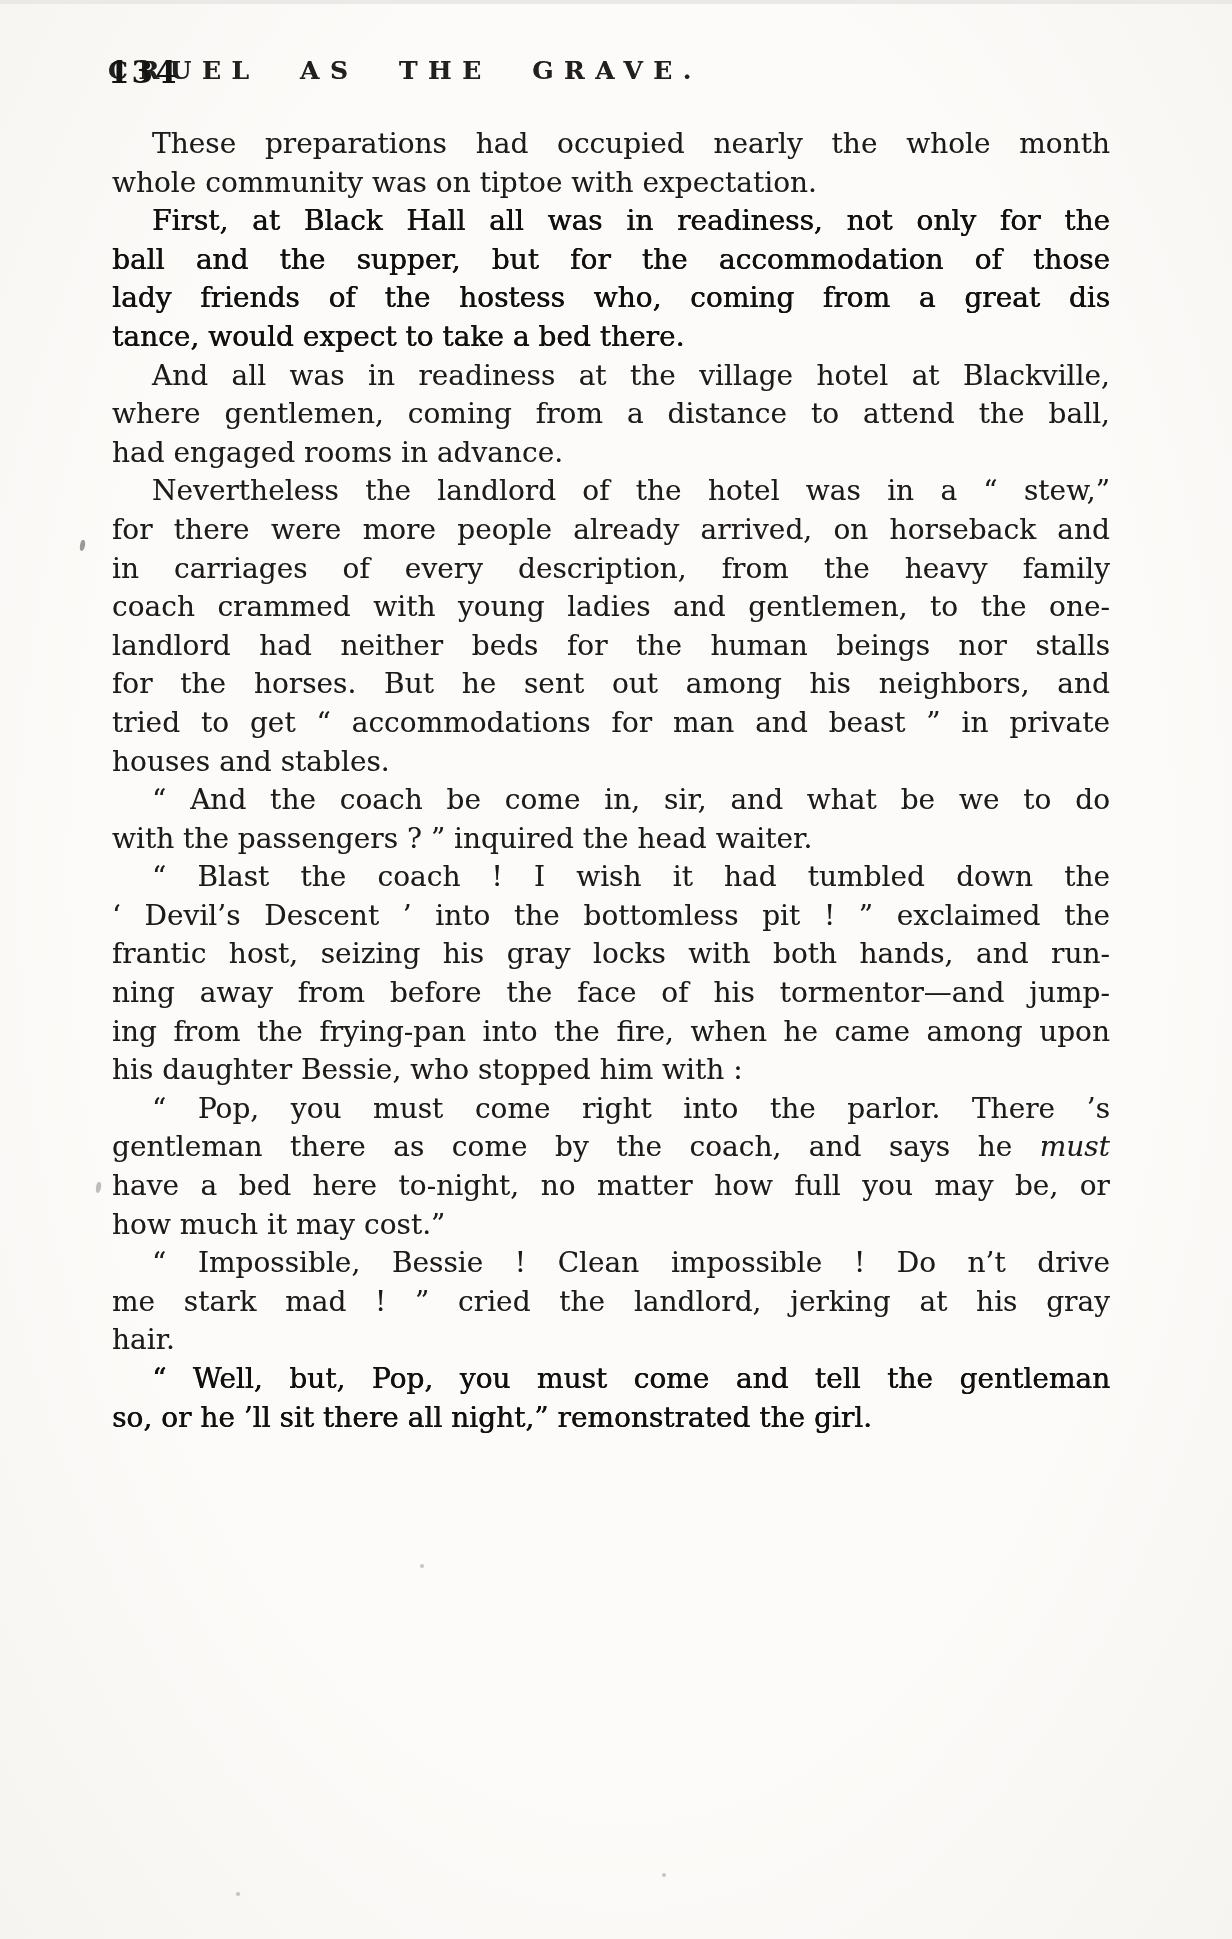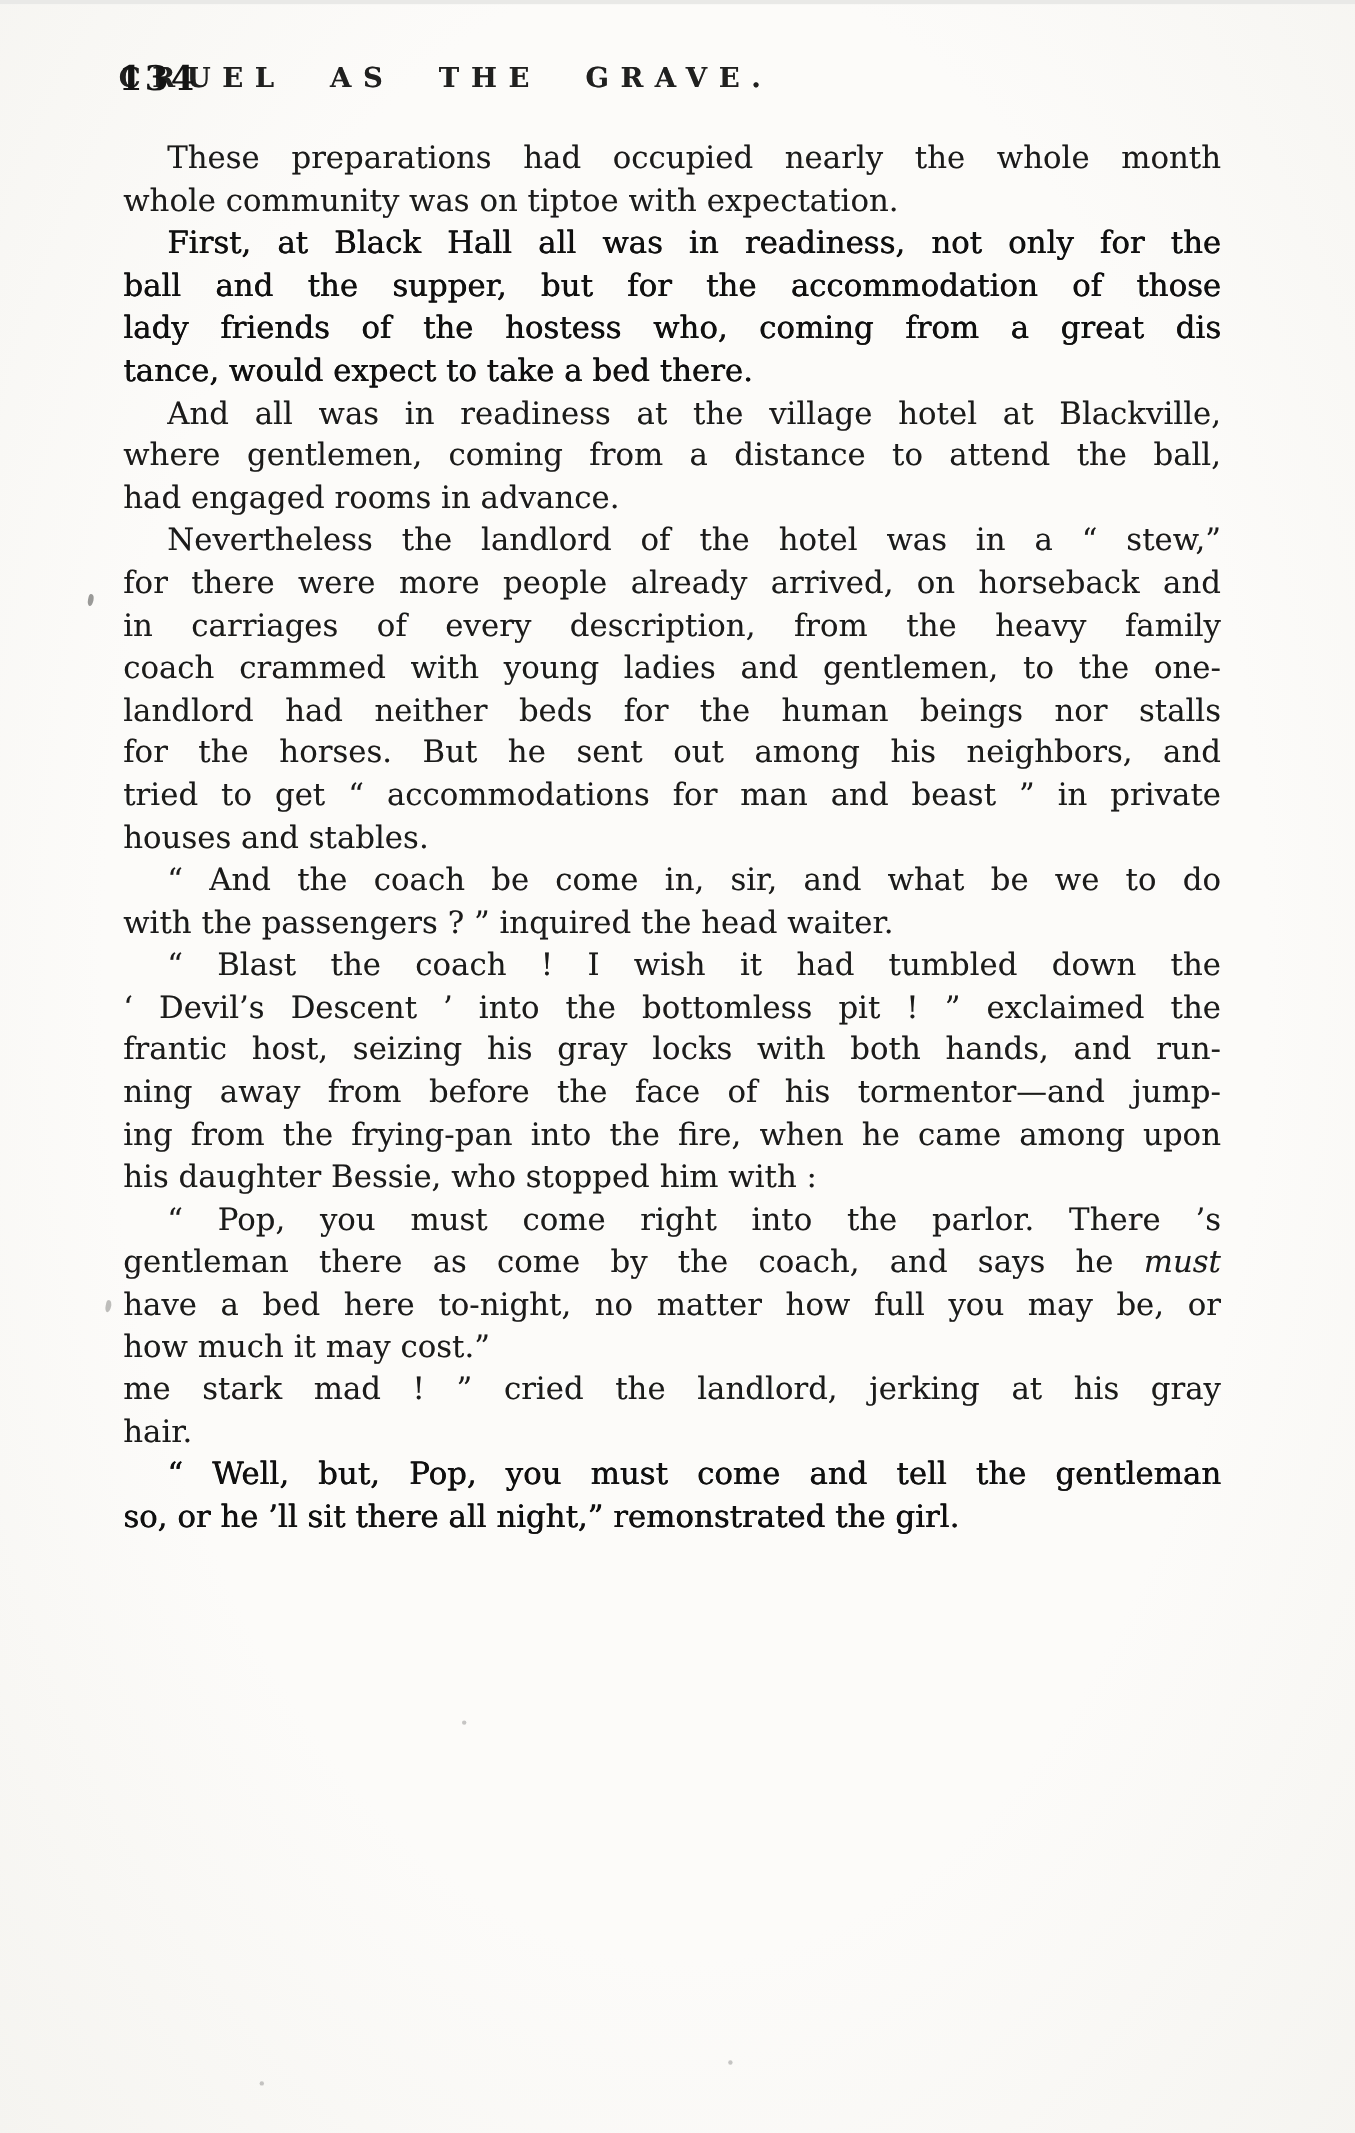--- a/index.html
+++ b/index.html
@@ -145,20 +145,21 @@
         <span class="line"><span>ing from the frying-pan into the fire, when he came among upon</span></span>
         <span class="line last"><span>his daughter Bessie, who stopped him with :</span></span>
       </p>
       <p class="para">
         <span class="line first"><span>“ Pop, you must come right into the parlor.   There ’s</span></span>
         <span class="line"><span>gentleman there as come by the coach, and says he </span><i>must</i></span>
         <span class="line"><span>have a bed here to-night, no matter how full you may be, or</span></span>
         <span class="line last"><span>how much it may cost.”</span></span>
       </p>
       <p class="para">
+        <span class="line first"><span>“ Impossible, Bessie !   Clean impossible !   Do n’t drive</span></span>
         <span class="line"><span>me stark mad ! ” cried the landlord, jerking at his gray</span></span>
         <span class="line last"><span>hair.</span></span>
       </p>
       <p class="para heavy">
         <span class="line first"><span>“ Well, but, Pop, you must come and tell the gentleman</span></span>
         <span class="line last"><span>so, or he ’ll sit there all night,” remonstrated the girl.</span></span>
       </p>
     </main>
 
   <div class="ink-mark comma" style="left:80px; top:536px;"></div>

